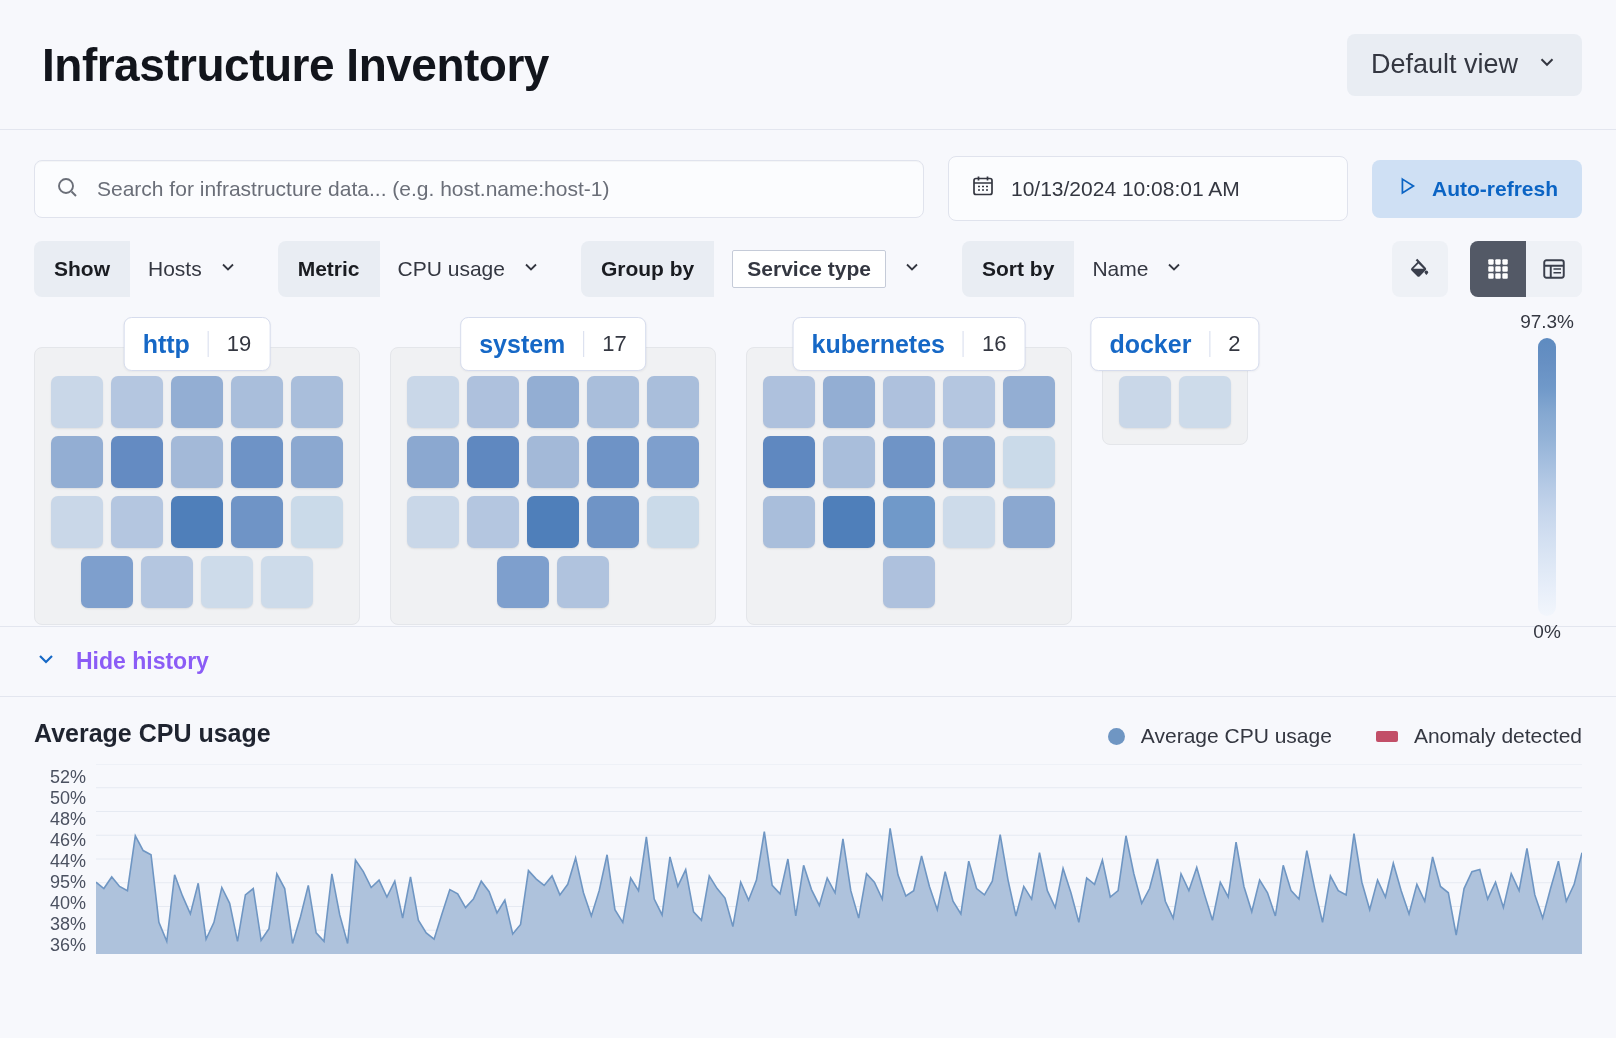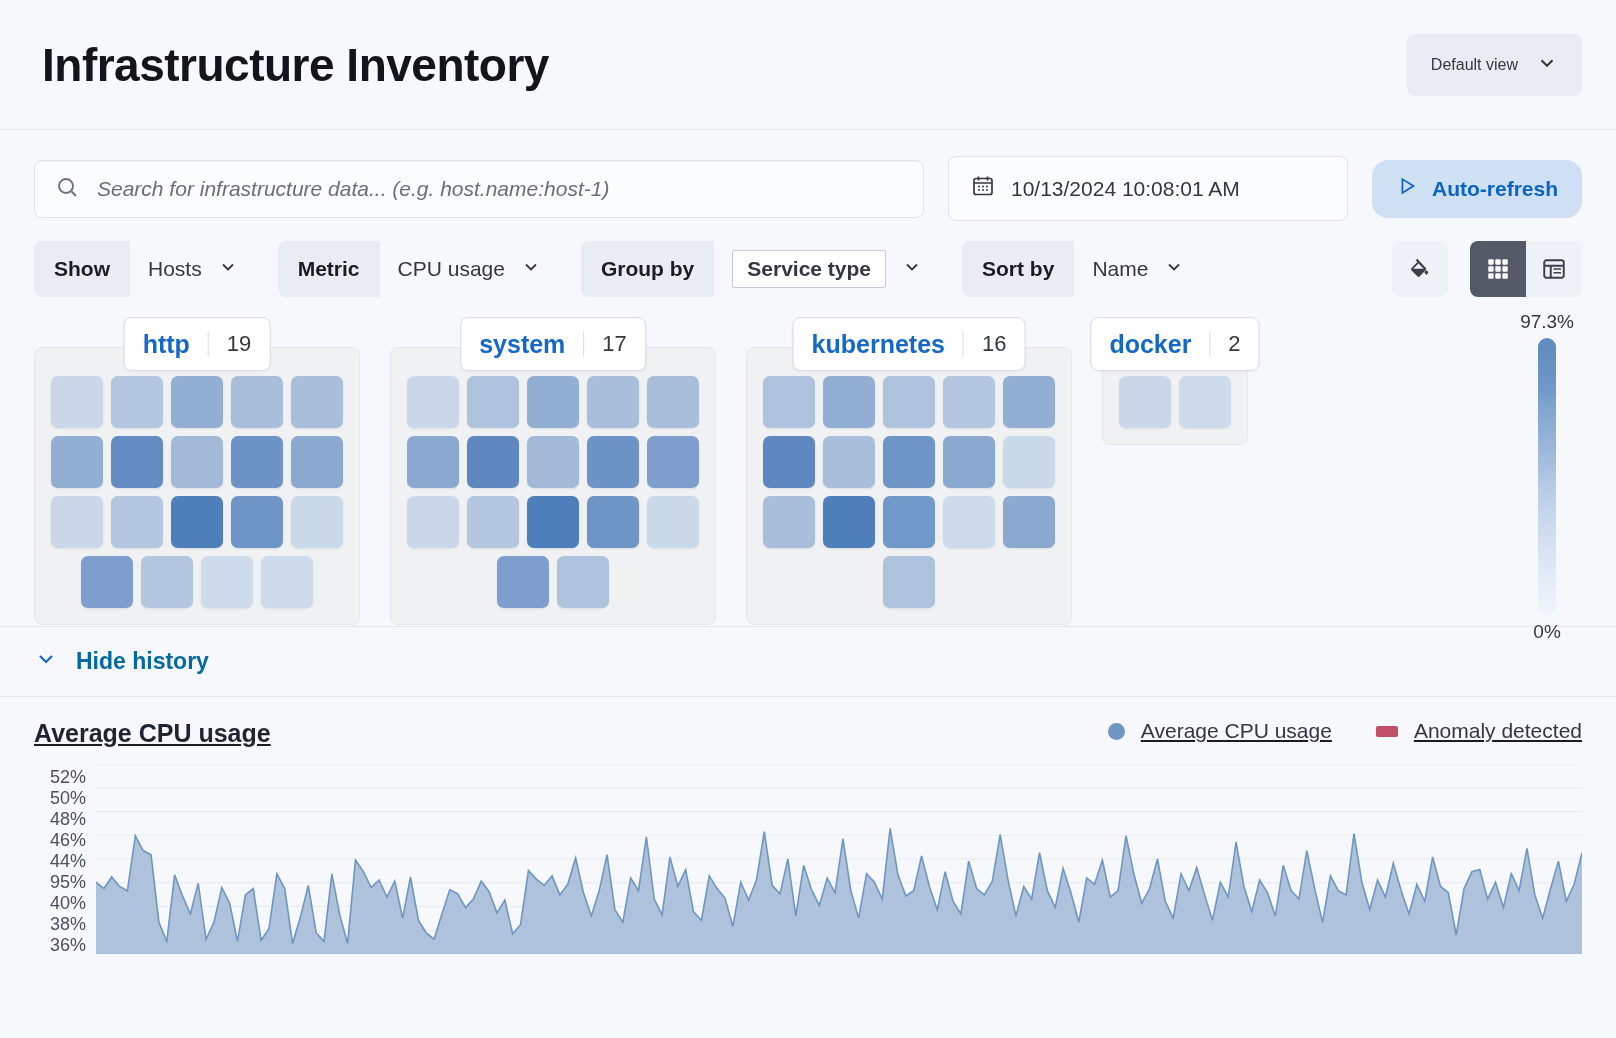--- a/index.html
+++ b/index.html
@@ -38,21 +38,21 @@
     font-family:inherit;
     cursor:pointer;
     margin-right:34px;
   }
   .default-view-btn {
     display:flex; align-items:center; gap:18px;
     background:#E9EDF3;
     color:#343741;
     border:none; border-radius:8px;
     padding:12px 24px; height:62px;
-    font-size:16px; font-weight:400;
+    font-size:27px; font-weight:400;
     font-family:inherit;
     cursor:pointer;
   }
 
   
   .controls { padding:26px 34px 0 34px; }
   .row1 { display:flex; align-items:center; gap:24px; }
   .search-box {
     flex:1;
     height:58px;
@@ -60,36 +60,35 @@
     border:1px solid #e0e3ed;
     border-radius:8px;
     display:flex; align-items:center;
     padding:0 20px; gap:16px;
     box-shadow:0 1px 1px rgba(0,0,0,0.03) inset;
   }
   .search-box input {
     border:none; outline:none; background:transparent;
     font-size:21px; font-family:inherit; color:#4c1d95;
     width:100%;
-    font-style:italic;
   }
   .search-box input::placeholder { color:#6a6e78; }
   .date-box {
     width:400px; height:65px;
     background:#FBFCFE;
     border:1px solid #e0e3ed;
     border-radius:8px;
     display:flex; align-items:center; gap:16px;
     padding:0 22px;
     font-size:21px; color:#343741;
   }
   .refresh-btn {
     height:58px;
     background:#CFE0F4;
-    border:none; border-radius:16px;
+    border:none; border-radius:8px;
     color:#0b64c4;
     font-size:21px; font-weight:600;
     font-family:inherit;
     display:flex; align-items:center; gap:14px;
     padding:0 24px;
     cursor:pointer;
   }
 
   
   .row2 { display:flex; align-items:center; margin-top:20px; gap:0; }
@@ -210,28 +209,28 @@
 
   
   .history-bar {
     height:70px;
     display:flex; align-items:center;
     padding:0 34px;
     border-bottom:1px solid #e3e6ef;
   }
   .hide-history {
     display:flex; align-items:center; gap:18px;
-    color:#0369a1; font-size:23px; font-weight:600;
+    color:#8b5cf6; font-size:23px; font-weight:600;
     background:none; border:none; cursor:pointer; font-family:inherit;
     padding:0;
   }
 
   
   .chart-panel { padding:22px 34px 0 34px; }
-  .chart-head { display:flex; align-items:flex-start;text-decoration:underline; }
+  .chart-head { display:flex; align-items:flex-end; }
   .chart-title { font-size:25px; font-weight:700; color:#1f2430; }
   .chart-legend { margin-left:auto; display:flex; align-items:center; gap:44px; }
   .legend-item { display:flex; align-items:center; gap:16px; font-size:21px; color:#343741; }
   .dot { width:17px; height:17px; border-radius:50%; background:#6f96c3; }
   .sq { width:22px; height:11px; border-radius:2px; background:#c24f68; }
 
   .plot-wrap { display:flex; margin-top:16px; }
   .yaxis {
     width:52px;
     display:flex; flex-direction:column; justify-content:space-between;

